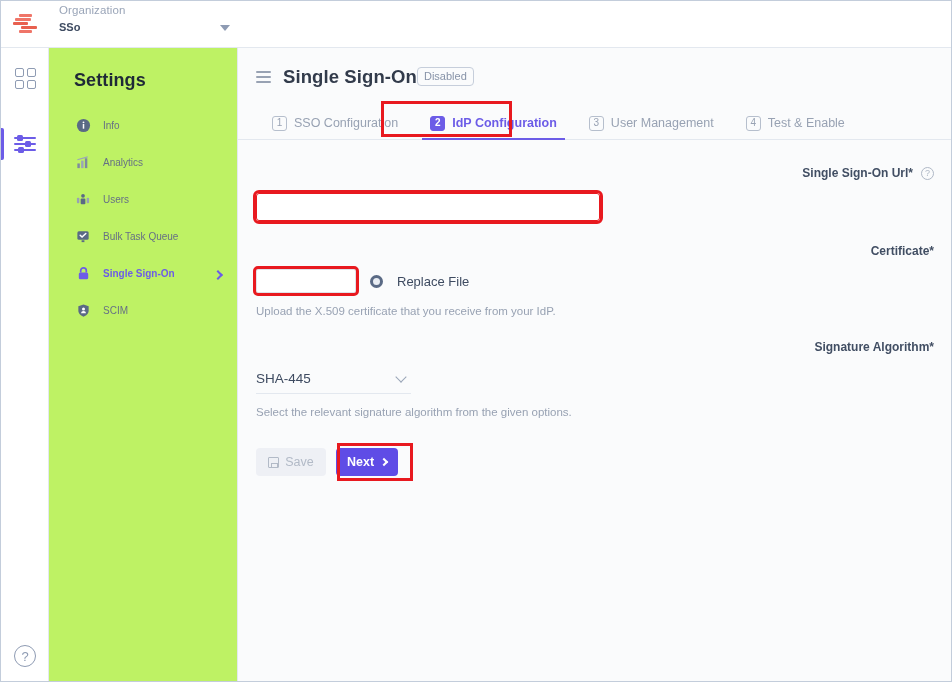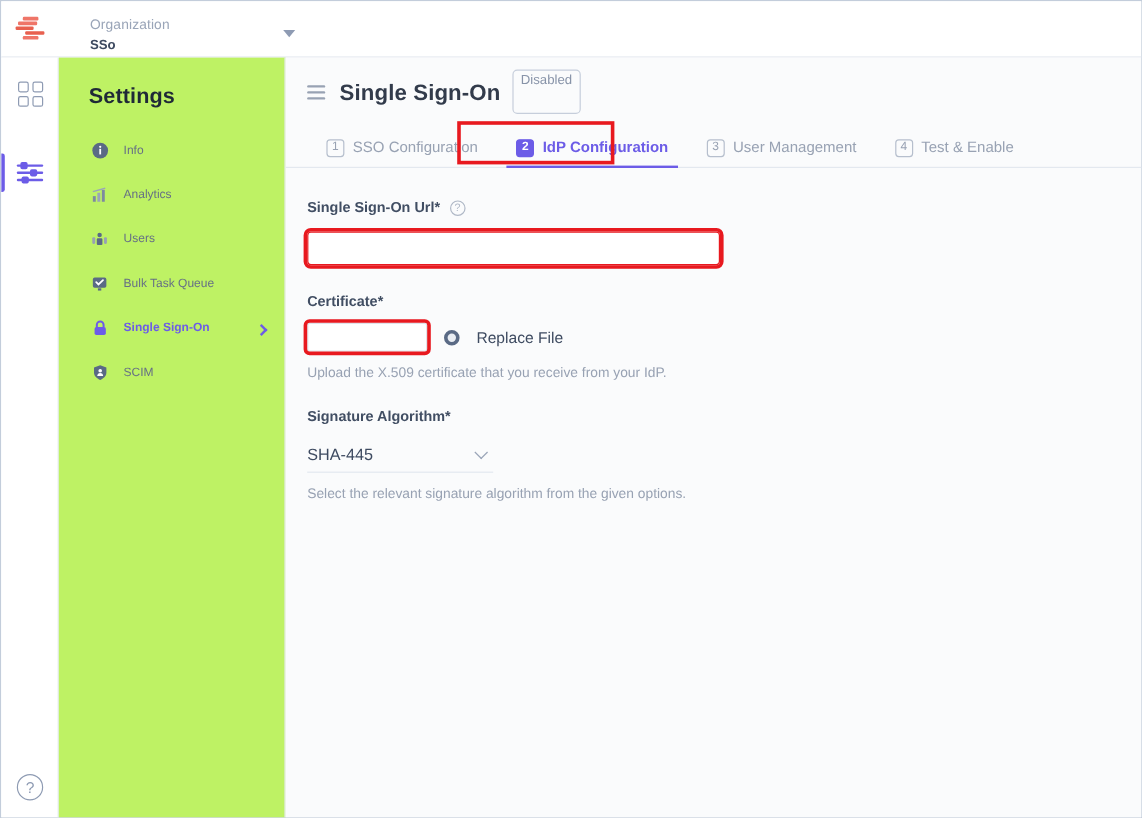--- a/index.html
+++ b/index.html
@@ -35,21 +35,21 @@
     position: absolute; display: block; height: 3px; border-radius: 1px;
     background: #ef7568;
   }
   .logo i:nth-child(1){ left: 7px;  top: 2px;  width: 13px; }
   .logo i:nth-child(2){ left: 3px;  top: 6px;  width: 16px; }
   .logo i:nth-child(3){ left: 1px;  top: 10px; width: 15px; background:#e8604f;}
   .logo i:nth-child(4){ left: 9px;  top: 14px; width: 16px; background:#e8604f;}
   .logo i:nth-child(5){ left: 7px;  top: 18px; width: 13px; }
 
   .org-block {
-    margin-left: 26px; display: flex; flex-direction: column; justify-content: flex-end;
+    margin-left: 10px; display: flex; flex-direction: column; justify-content: flex-start;
     height: 46px; padding-top: 2px;
   }
   .org-label {
     font-size: 11.5px; color: #9aa5b8; line-height: 15px; letter-spacing: .1px;
   }
   .org-value {
     font-size: 11px; color: #3e4b61; font-weight: bold; line-height: 18px;
   }
   .org-caret {
     margin-left: 95px; width: 0; height: 0;
@@ -122,22 +122,22 @@
     position: absolute; left: 237px; top: 47px; width: 714px; height: 634px;
     background: #fafbfc;
   }
   .page-head {
     height: 45px; display: flex; align-items: center; padding-left: 18px; padding-top: 12px;
   }
   .hamburger { width: 15px; height: 12px; display:flex; flex-direction: column; justify-content: space-between; margin-right: 12px; }
   .hamburger span { display:block; height: 2px; background:#98a2b3; border-radius: 1px; }
   .page-title { font-size: 18.5px; font-weight: bold; color: #323b4b; letter-spacing: .1px; }
   .status-badge {
-    margin-left: 10px; font-size: 11px; color: #8793a8;
-    border: 1px solid #c6cedb; border-radius: 4px; padding: 2px 6px 21px; line-height: 12px; text-align: right;
+    margin-left: 0; font-size: 11px; color: #8793a8;
+    border: 1px solid #c6cedb; border-radius: 4px; padding: 2px 6px 3px; line-height: 12px; text-align: right;
   }
 
   
   .tabs {
     margin-top: 14px; height: 33px; display: flex; align-items: flex-end;
     border-bottom: 1px solid #e3e8ef; padding-left: 18px; position: relative;
   }
   .tab {
     display: flex; align-items: center; height: 32px; padding: 0 16px;
     font-size: 12.5px; color: #98a2b3; position: relative;
@@ -154,21 +154,21 @@
     height: 2px; background: #6c5ce7;
   }
   .tab-annot {
     position: absolute; left: 143px; top: -6px; width: 131px; height: 36px;
     border: 3px solid #e8191f; pointer-events: none;
   }
 
   
   .form { padding: 26px 18px 0 18px; position: relative; }
   .field-label {
-    font-size: 12px; font-weight: bold; color: #414e63; display: flex; align-items: center;
+    font-size: 12px; font-weight: bold; color: #414e63; display: flex; align-items: center; justify-content: flex-end;
   }
   .help-circle {
     width: 13px; height: 13px; border-radius: 50%; border: 1px solid #afb8c6;
     color: #afb8c6; font-size: 9px; display: inline-flex; align-items: center;
     justify-content: center; margin-left: 8px; font-weight: normal;
   }
   .text-input {
     margin-top: 13px; width: 344px; height: 28px;
     background: #ffffff; border: 1px solid #dfe3ea; border-radius: 3px;
     font-size: 13px; color: #3e4b61; padding: 0 9px;
@@ -399,16 +399,27 @@
         <div class="field-label">
           <span>Signature Algorithm*</span>
         </div>
         <div class="select-row">
           <span class="select-value">SHA-445</span>
           <span class="chev-down"></span>
         </div>
         <div class="hint">Select the relevant signature algorithm from the given options.</div>
       </div>
 
+      <div class="actions">
+        <button class="btn-save">
+          <span class="floppy"></span>
+          <span>Save</span>
+        </button>
+        <button class="btn-next">
+          <span>Next</span>
+          <span class="chev-right"></span>
+        </button>
+        <div class="next-annot"></div>
+      </div>
 
     </div>
   </div>
 </div>
 
 </body></html>

